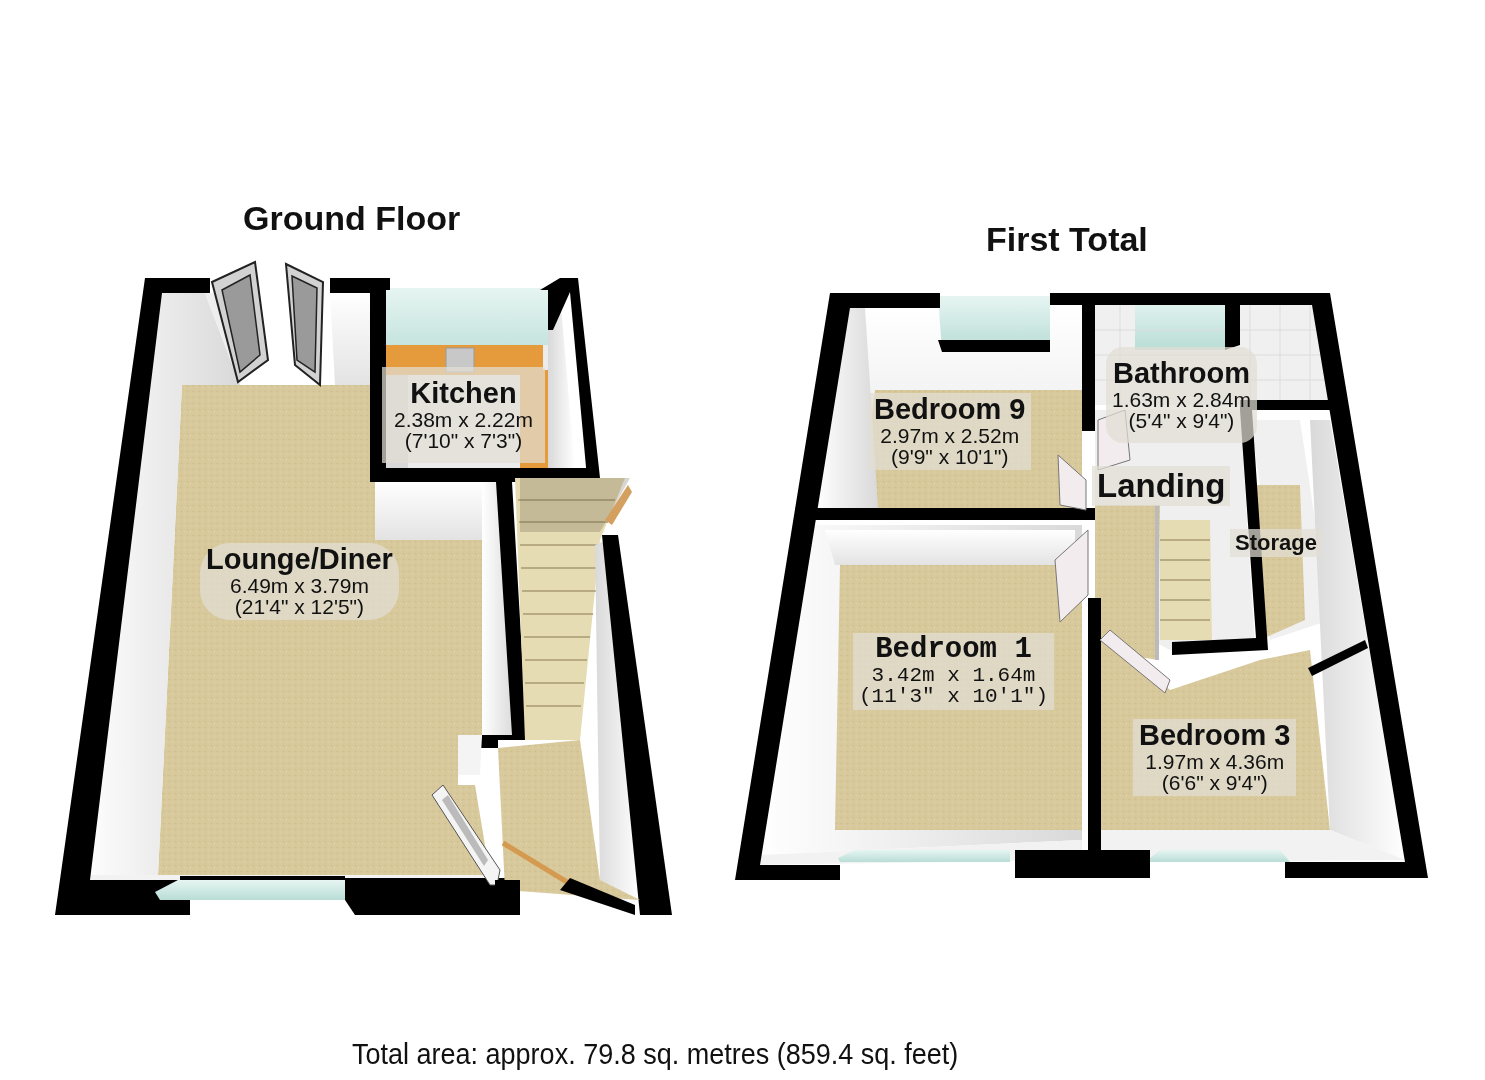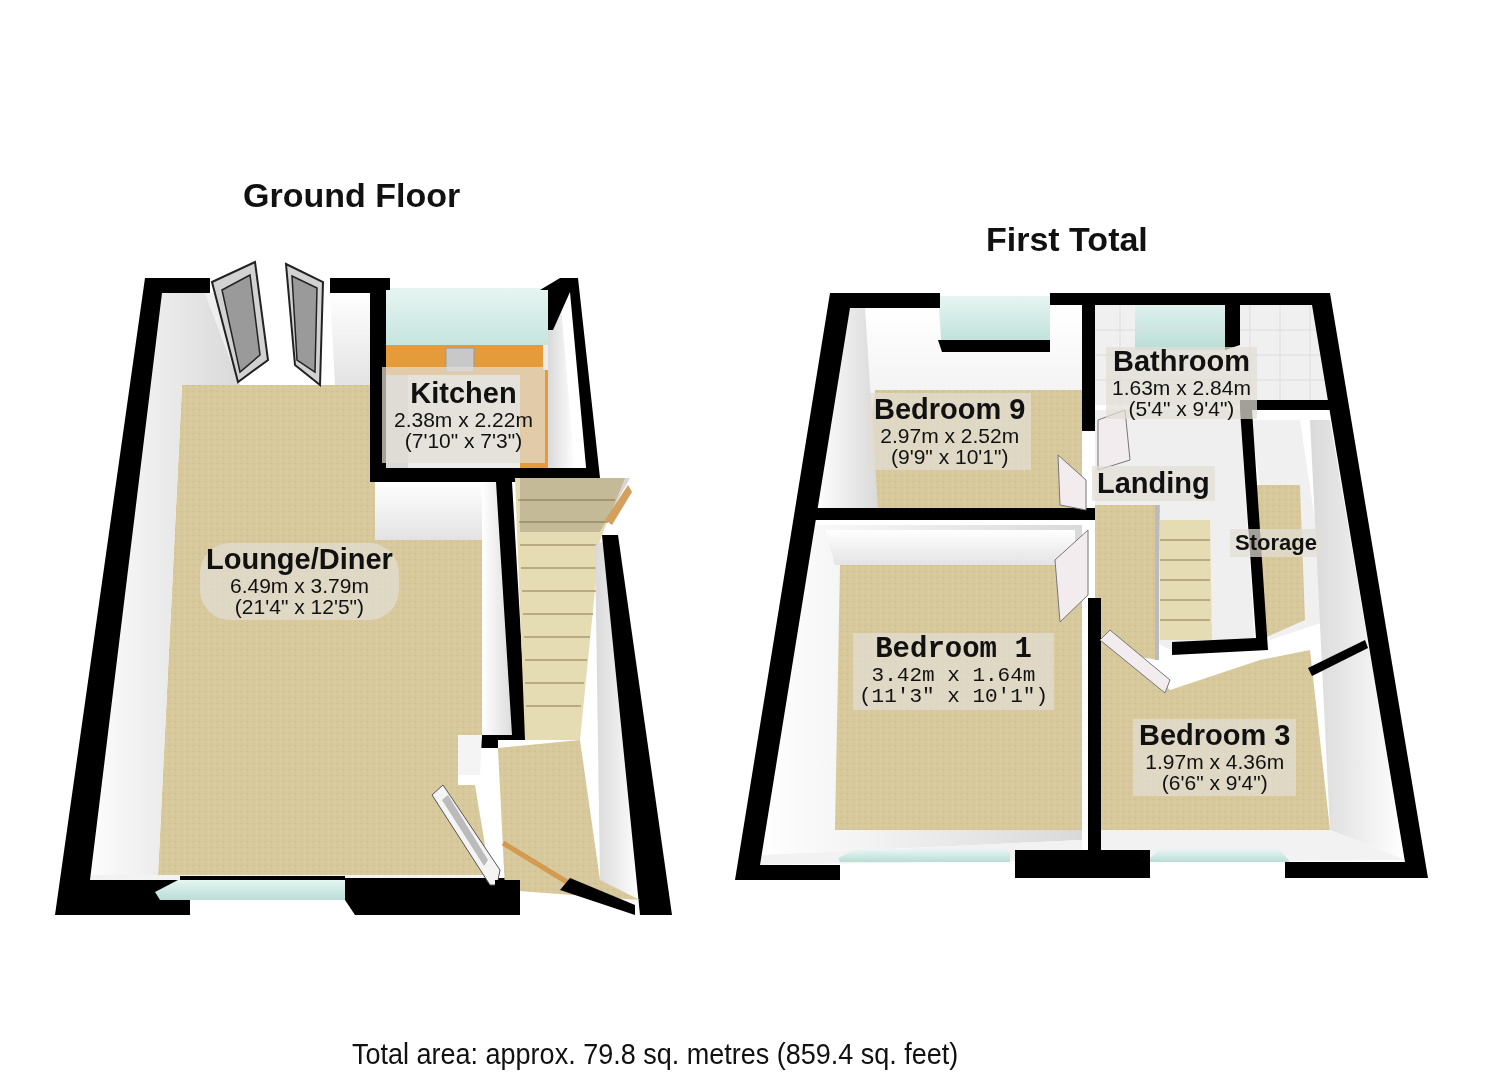--- a/index.html
+++ b/index.html
@@ -1,19 +1,19 @@
 <!DOCTYPE html>
 <html><head>
   <meta charset="utf-8">
   <style>
     html, body { margin: 0; padding: 0; background: #ffffff; }
     body { width: 1485px; height: 1080px; position: relative; overflow: hidden;
            font-family: "Liberation Sans", sans-serif; }
     .floor-title { position: absolute; font-weight: bold; font-size: 34px; color: #111; white-space: nowrap; }
-    #gf-title { left: 243px; top: 176px; text-align: right; }
+    #gf-title { left: 243px; top: 199px; text-align: right; }
     #ff-title { left: 986px; top: 220px; }
     svg.plan { position: absolute; left: 0; top: 0; }
     .label { position: absolute; text-align: center; color: #111; line-height: 1.02;
              background: rgba(225,222,212,0.72); padding: 2px 6px 3px; white-space: nowrap; }
     .label .name { display: block; font-weight: bold; font-size: 29px; }
     .label .dim { display: block; font-size: 21px; }
     .tag { position: absolute; font-weight: bold; color: #111; background: rgba(225,222,212,0.72);
            padding: 1px 5px; white-space: nowrap; }
     #total { position: absolute; left: 352px; top: 1037px; font-size: 30px; color: #111; white-space: nowrap;
              transform: scaleX(0.9); transform-origin: left top; }
@@ -200,33 +200,33 @@
   <span class="dim">2.38m x 2.22m</span>
   <span class="dim">(7'10" x 7'3")</span>
 </div>
 
 <div class="label" style="left:200px; top:543px;border-radius:30px;">
   <span class="name">Lounge/Diner</span>
   <span class="dim">6.49m x 3.79m</span>
   <span class="dim">(21'4" x 12'5")</span>
 </div>
 
-<div class="label" style="left:1106px; top:347px; padding:0 6px;">
+<div class="label" style="left:1106px; top:347px; padding:12px 6px;border-radius:17px;">
   <span class="name">Bathroom</span>
   <span class="dim">1.63m x 2.84m</span>
   <span class="dim">(5'4" x 9'4")</span>
 </div>
 
 <div class="label" style="left:868px; top:393px;">
   <span class="name">Bedroom 9</span>
   <span class="dim">2.97m x 2.52m</span>
   <span class="dim">(9'9" x 10'1")</span>
 </div>
 
-<div class="tag" style="left:1092px; top:466px; font-size:29px;">Landing</div>
+<div class="tag" style="left:1092px; top:466px; font-size:33px;">Landing</div>
 <div class="tag" style="left:1230px; top:529px; font-size:22px;text-align:right;">Storage</div>
 
 <div class="label" style="left:853px; top:633px;font-family:Liberation Mono, monospace;">
   <span class="name">Bedroom 1</span>
   <span class="dim">3.42m x 1.64m</span>
   <span class="dim">(11'3" x 10'1")</span>
 </div>
 
 <div class="label" style="left:1133px; top:719px;">
   <span class="name">Bedroom 3</span>

